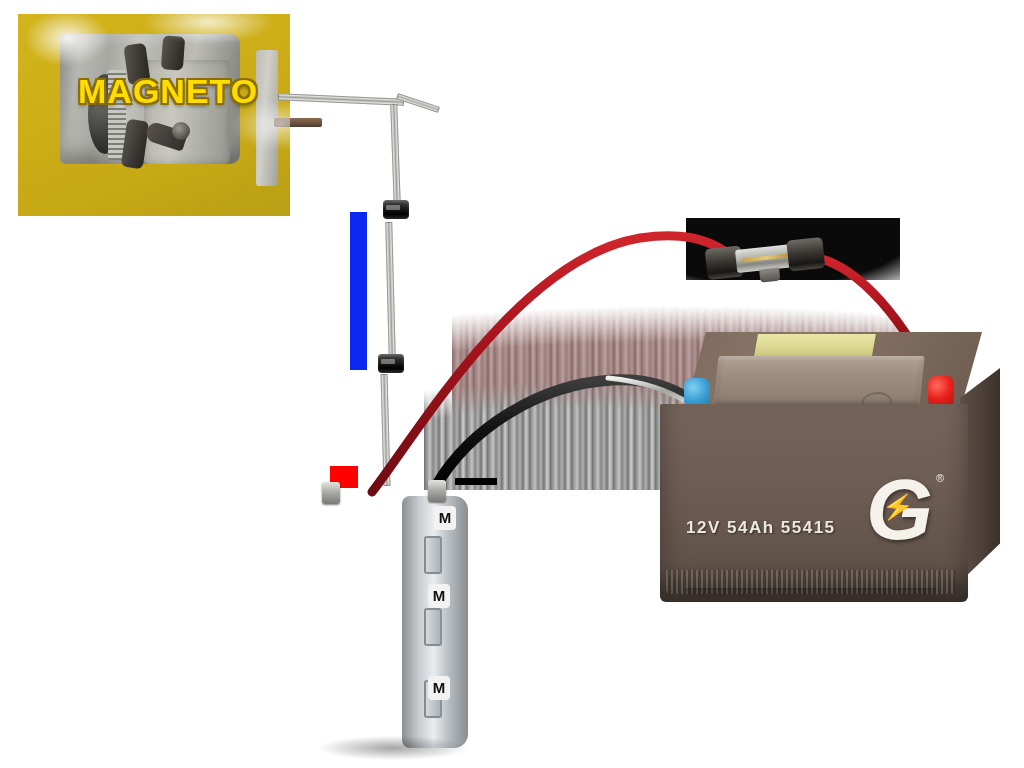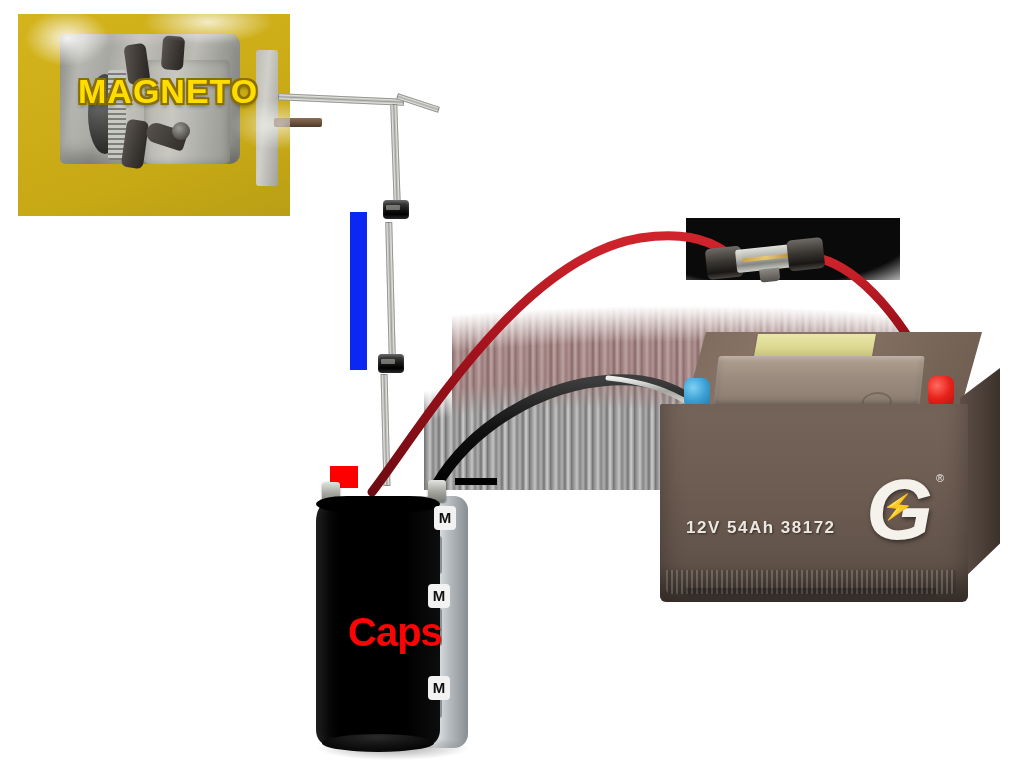--- a/index.html
+++ b/index.html
@@ -668,40 +668,37 @@
     <div class="terminal neg" style="left:20px; top:44px;">
       <div class="shadow"></div>
       <div class="post"></div>
     </div>
     <div class="terminal pos" style="left:264px; top:42px;">
       <div class="shadow"></div>
       <div class="post"></div>
     </div>
 
     <div class="bat-front"></div>
-    <div class="bat-spec">12V  54Ah  38172</div>
+    <div class="bat-spec">12V  54Ah  55415</div>
     <div class="bat-logo">
       <div class="g">G</div>
       <div class="bolt">⚡</div>
       <div class="reg">®</div>
     </div>
     <div class="bat-ribs"></div>
     <div class="bat-feet"></div>
   </div>
 
   <div class="capacitor">
     <div class="cap-alu">
       <div class="slot s1"></div>
       <div class="slot s2"></div>
       <div class="slot s3"></div>
     </div>
     <div class="cap-term t-pos"></div>
     <div class="cap-term t-neg"></div>
-    <div class="cap-body">
-      <div class="cap-label">Caps</div>
-    </div>
     <div class="cap-mark m1">M</div>
     <div class="cap-mark m2">M</div>
     <div class="cap-mark m3">M</div>
   </div>
   <div class="cap-shadow"></div>
 
 </div>
 
 </body></html>

